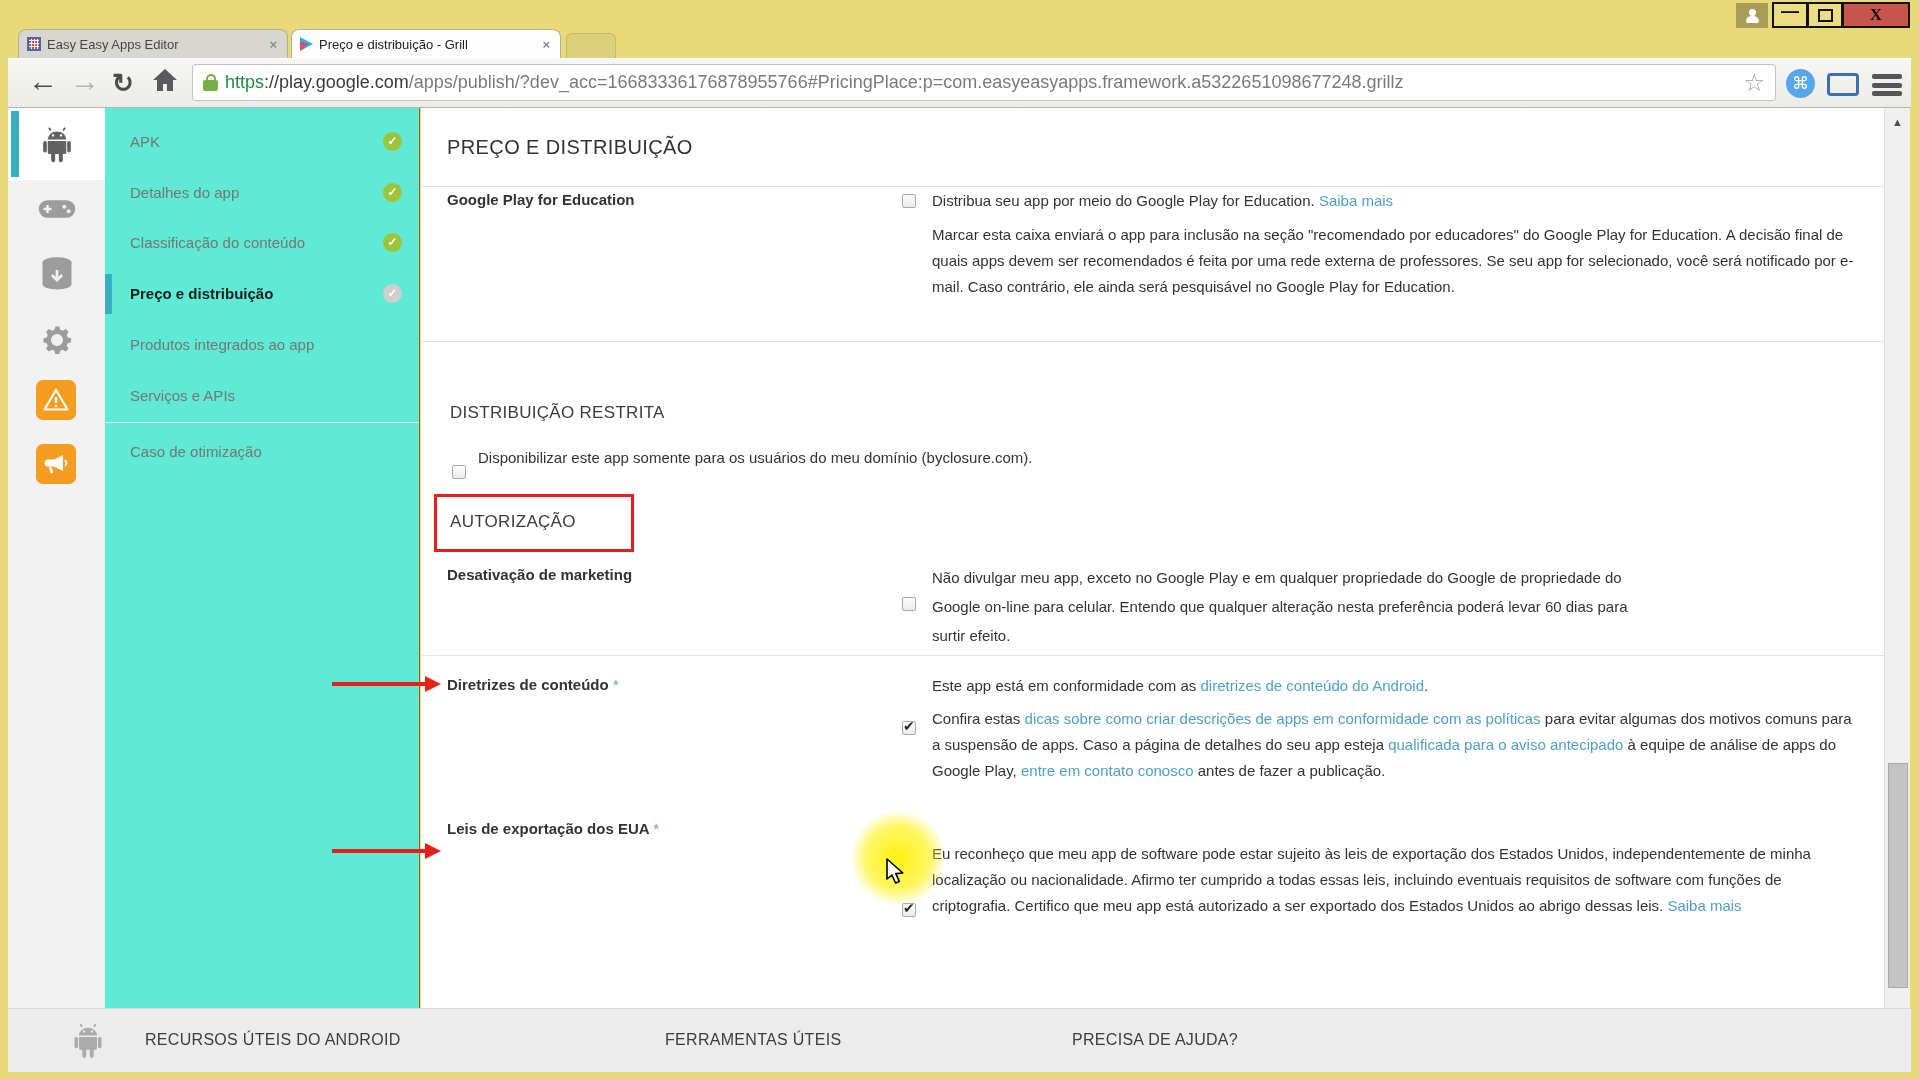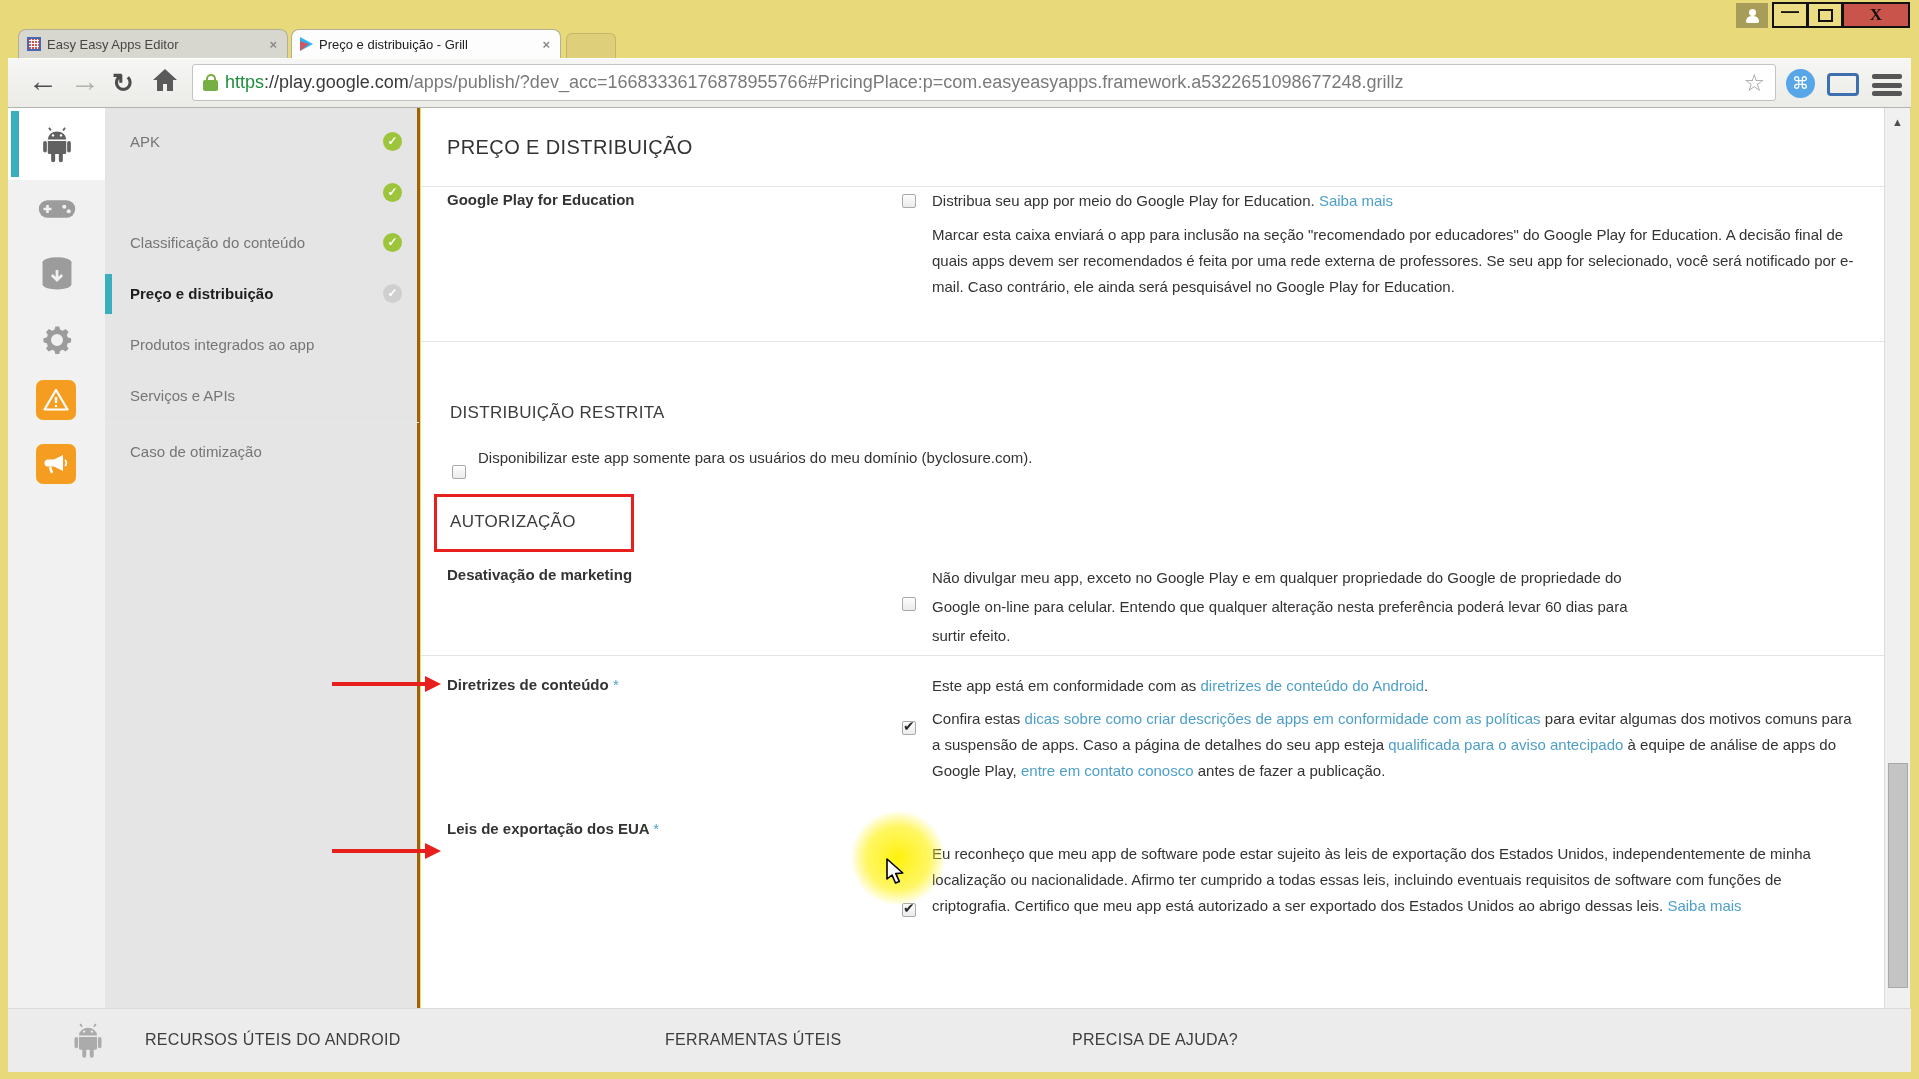--- a/index.html
+++ b/index.html
@@ -54,21 +54,21 @@
   .ext-present{left:1827px;top:73px;width:32px;height:23px;border:3px solid #3e6fae;border-radius:4px;box-sizing:border-box;}
   .menu-burger{left:1872px;top:74px;width:30px;height:22px;display:flex;flex-direction:column;justify-content:space-between;}
   .menu-burger i{display:block;height:5px;background:#565656;border-radius:2px;}
 
   
   .icon-strip{left:8px;top:108px;width:97px;height:900px;background:#f1f1f1;}
   .strip-active{left:0;top:0;width:97px;height:72px;background:#fff;}
   .strip-teal{left:3px;top:3px;width:8px;height:66px;background:#39aebc;}
   .strip-icon{left:0;width:97px;display:flex;justify-content:center;}
   .tile{width:40px;height:40px;background:#f59d20;border-radius:7px;display:flex;align-items:center;justify-content:center;}
-  .sidebar{left:105px;top:108px;width:315px;height:900px;background:#e5e5e5;border-right:3px solid #a16207;box-sizing:border-box;}
+  .sidebar{left:105px;top:108px;width:315px;height:900px;background:#5eead4;border-right:1px solid #a16207;box-sizing:border-box;}
   .nav-item{position:absolute;left:0;width:315px;height:40px;line-height:40px;padding-left:25px;box-sizing:border-box;font-size:15px;color:#767676;}
   .nav-item.active{font-weight:bold;color:#1d1d1d;}
   .nav-bar-teal{position:absolute;left:0;top:166px;width:7px;height:40px;background:#39aebc;}
   .badge{position:absolute;left:278px;width:19px;height:19px;border-radius:50%;color:#fff;font-size:12px;font-weight:bold;text-align:center;line-height:19px;}
   .badge.green{background:#9dc53c;}
   .badge.gray{background:#cfcfcf;}
   .nav-divider{position:absolute;left:0;top:314px;width:314px;height:1px;background:#e8e8e8;}
   .main-bg{left:421px;top:108px;width:1463px;height:900px;background:#fff;}
 
   
@@ -199,20 +199,21 @@
       <path d="M20 3v16l-9-4.5H5a2.5 2.5 0 0 1 0-7h6z" fill="#fff"></path>
       <path d="M7 15l2 6" stroke="#fff" stroke-width="2.4"></path>
       <path d="M22 8a4 4 0 0 1 0 6" stroke="#fff" stroke-width="1.8" fill="none"></path>
     </svg>
   </div>
 </div>
 
 <div class="abs sidebar">
   <div class="nav-item" style="top:14px;">APK</div>
   <div class="badge green" style="top:24px;">✓</div>
+  <div class="nav-item" style="top:65px;">Detalhes do app</div>
   <div class="badge green" style="top:75px;">✓</div>
   <div class="nav-item" style="top:115px;">Classificação do conteúdo</div>
   <div class="badge green" style="top:125px;">✓</div>
   <div class="nav-bar-teal"></div>
   <div class="nav-item active" style="top:166px;">Preço e distribuição</div>
   <div class="badge gray" style="top:176px;">✓</div>
   <div class="nav-item" style="top:268px;">Serviços e APIs</div>
   <div class="nav-item" style="top:217px;">Produtos integrados ao app</div>
   <div class="nav-divider"></div>
   <div class="nav-item" style="top:324px;">Caso de otimização</div>

